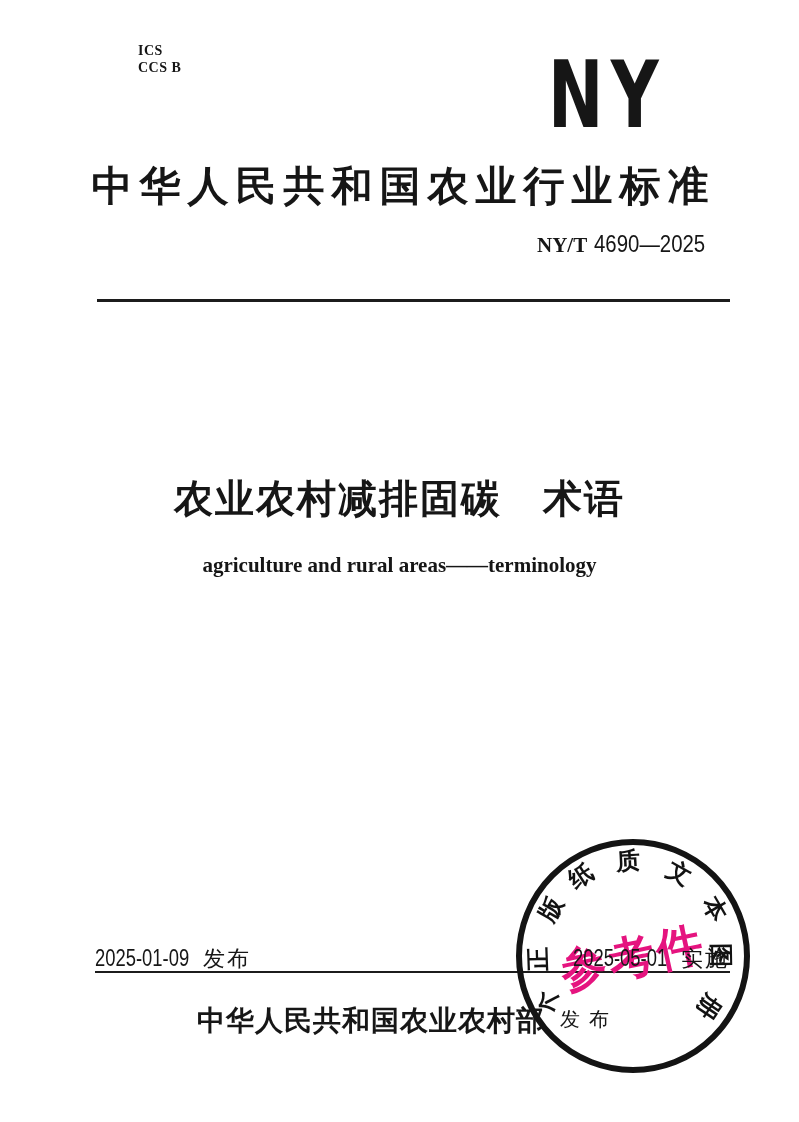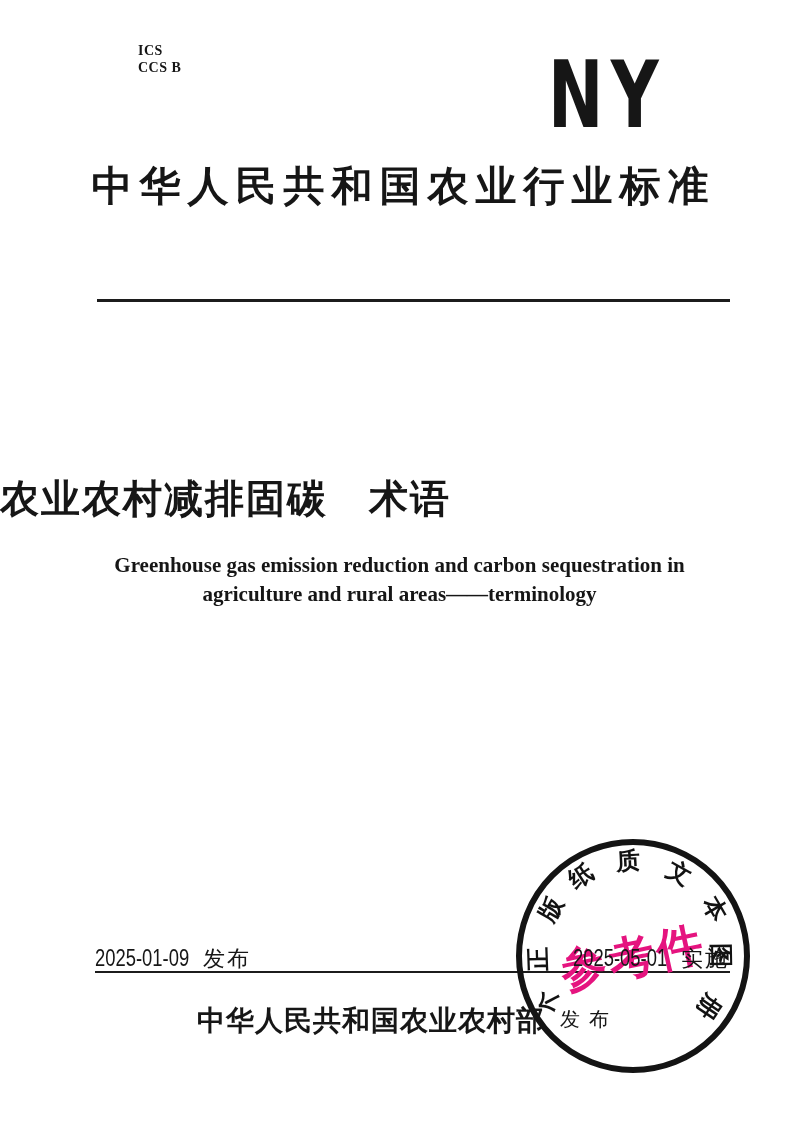--- a/index.html
+++ b/index.html
@@ -53,21 +53,21 @@
     font-family:"Liberation Sans",sans-serif;
     font-size:24px;letter-spacing:0px;
     display:inline-block;transform:scaleX(0.85);transform-origin:left center;
   }
   .rule{position:absolute;background:#1c1c1c;z-index:1;}
   .rule-top{left:97px;width:633px;top:299px;height:3px;}
   .rule-bottom{left:95px;width:635px;top:971px;height:2px;}
   
   .doc-title{
     position:absolute;left:0;top:477px;width:100%;
-    text-align:left;
+    text-align:center;
     font-weight:bold;font-size:39px;line-height:1.15;
     letter-spacing:2px;white-space:nowrap;
   }
   .doc-title-en{
     position:absolute;left:0;top:551px;width:100%;
     text-align:center;
     font-family:"Liberation Serif",serif;
     font-weight:bold;font-size:21px;line-height:29px;
   }
   
@@ -135,27 +135,30 @@
 
   <div class="ics-block">
     <div>ICS</div>
     <div>CCS B</div>
   </div>
 
   <div class="ny-logo">NY</div>
 
   <div class="standard-name">中华人民共和国农业行业标准</div>
 
+  <div class="standard-code">
+    <span class="prefix">NY/T</span>
+    <span class="number">4690—2025</span>
+  </div>
 
   <div class="rule rule-top"></div>
 
   <div class="doc-title">农业农村减排固碳　术语</div>
 
   <div class="doc-title-en">
-    <div>Greenhouse gas emission reduction and carbon sequestration in</div>
     <div>agriculture and rural areas——terminology</div>
   </div>
 
   <div class="date-left">
     <span class="date-digits">2025-01-09</span>
     <span class="date-label">发布</span>
   </div>
 
   <div class="date-right">
     <span class="date-digits">2025-05-01</span>

